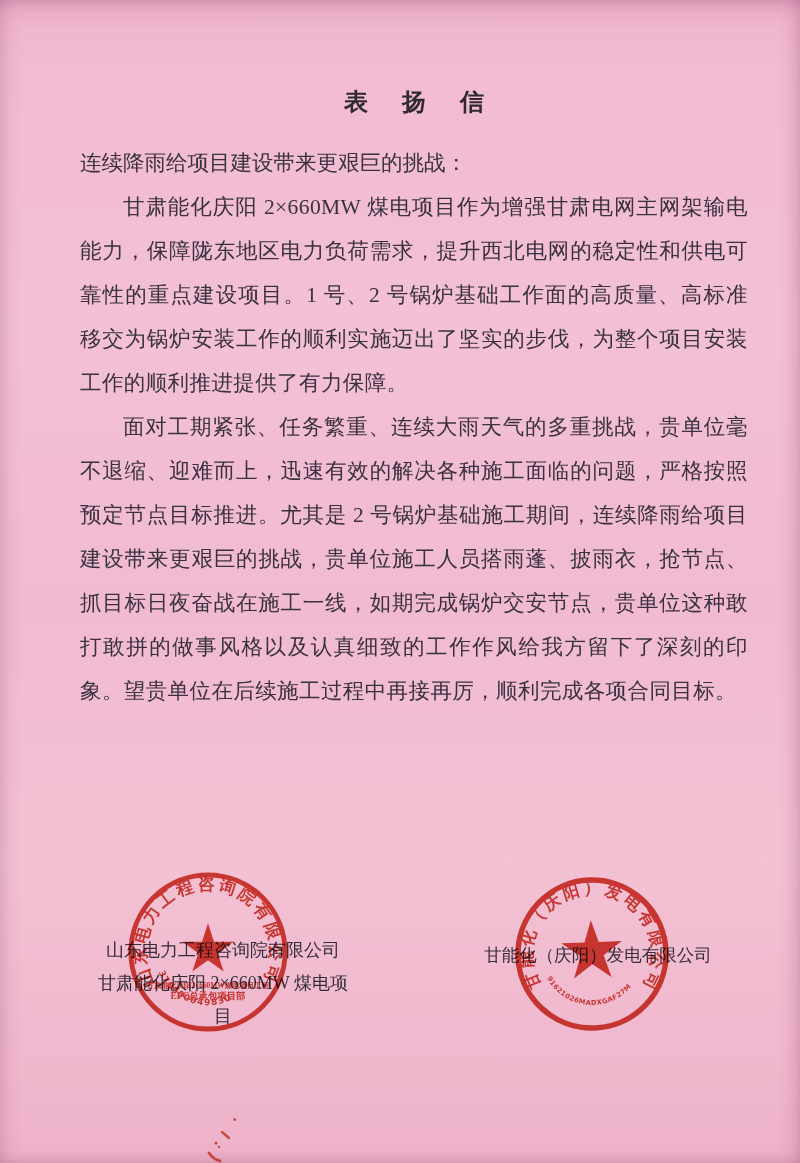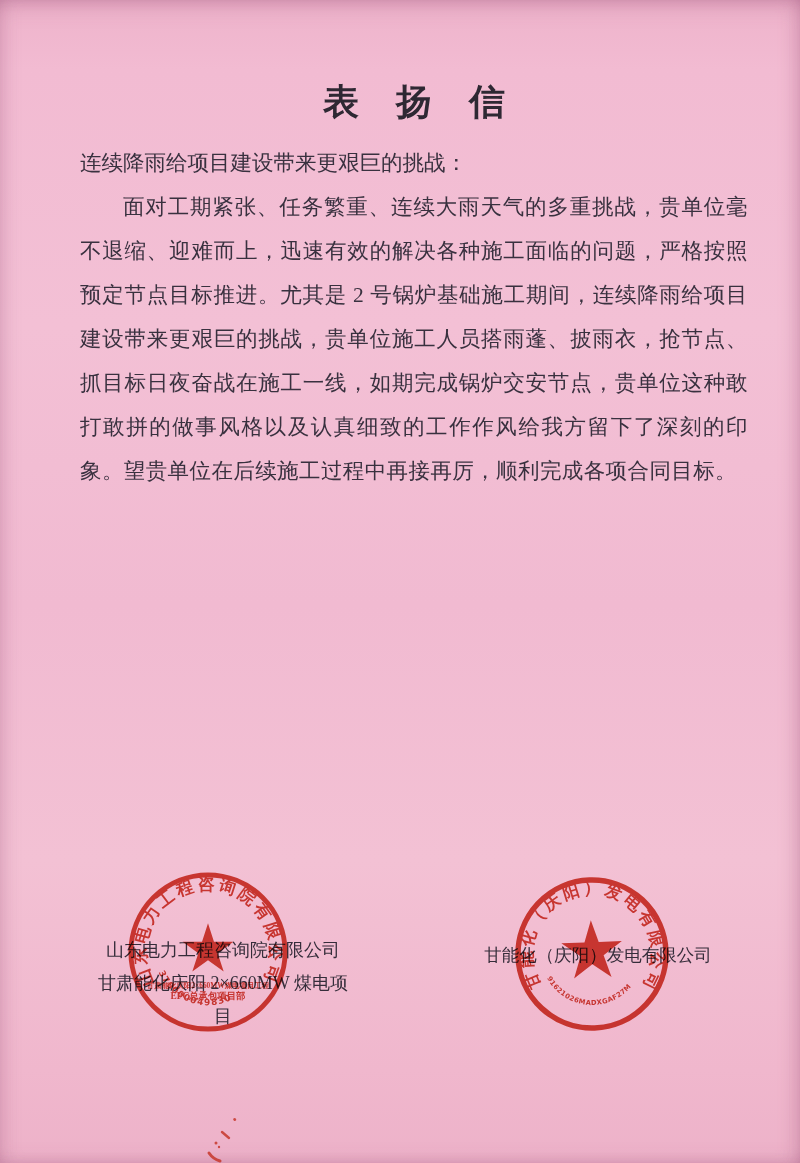--- a/index.html
+++ b/index.html
@@ -15,21 +15,21 @@
       inset 12px 0 24px -16px rgba(150,75,115,.3);
     font-family:"Liberation Serif","DejaVu Serif",serif;
     color:#39313f;
     overflow:hidden;
   }
   .content{position:absolute;left:80px;top:66px;width:668px;}
   .title{
     margin:12px 0 15px 14px;
     height:48px;line-height:48px;
     text-align:center;
-    font-size:36px;font-weight:bold;
+    font-size:24px;font-weight:bold;
     letter-spacing:14px;
     color:#2e2833;
   }
   .salutation{
     margin:0;font-size:21.5px;line-height:44px;color:#39313f;
   }
   .body-para{
     margin:0;font-size:21.5px;line-height:44px;
     text-align:justify;text-indent:2em;
     letter-spacing:.4px;color:#39313f;
@@ -53,20 +53,21 @@
   .smudge{position:absolute;left:200px;top:1112px;width:56px;height:51px;opacity:.85;}
 </style>
 </head>
 <body>
 
 <div class="paper">
 
   <div class="content">
     <h1 class="title">表 扬 信</h1>
     <p class="salutation">连续降雨给项目建设带来更艰巨的挑战：</p>
+    <p class="body-para">甘肃能化庆阳 2×660MW 煤电项目作为增强甘肃电网主网架输电能力，保障陇东地区电力负荷需求，提升西北电网的稳定性和供电可靠性的重点建设项目。1 号、2 号锅炉基础工作面的高质量、高标准移交为锅炉安装工作的顺利实施迈出了坚实的步伐，为整个项目安装工作的顺利推进提供了有力保障。</p>
     <p class="body-para">面对工期紧张、任务繁重、连续大雨天气的多重挑战，贵单位毫不退缩、迎难而上，迅速有效的解决各种施工面临的问题，严格按照预定节点目标推进。尤其是 2 号锅炉基础施工期间，连续降雨给项目建设带来更艰巨的挑战，贵单位施工人员搭雨蓬、披雨衣，抢节点、抓目标日夜奋战在施工一线，如期完成锅炉交安节点，贵单位这种敢打敢拼的做事风格以及认真细致的工作作风给我方留下了深刻的印象。望贵单位在后续施工过程中再接再厉，顺利完成各项合同目标。</p>
   </div>
 
   <div class="sig-block-left">
     <div>山东电力工程咨询院有限公司</div>
     <div>甘肃能化庆阳 2×660MW 煤电项目</div>
   </div>
 
   <div class="sig-block-right">
     <div>甘能化（庆阳）发电有限公司</div>

